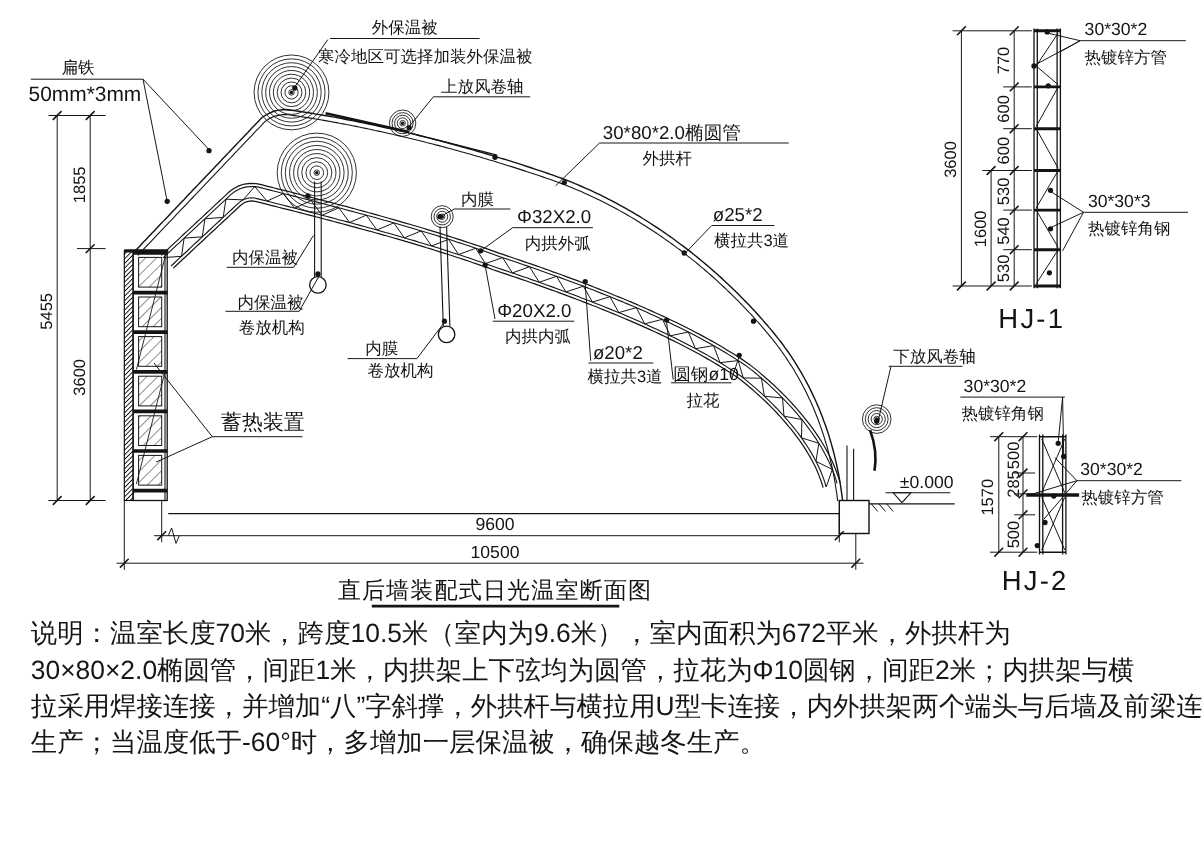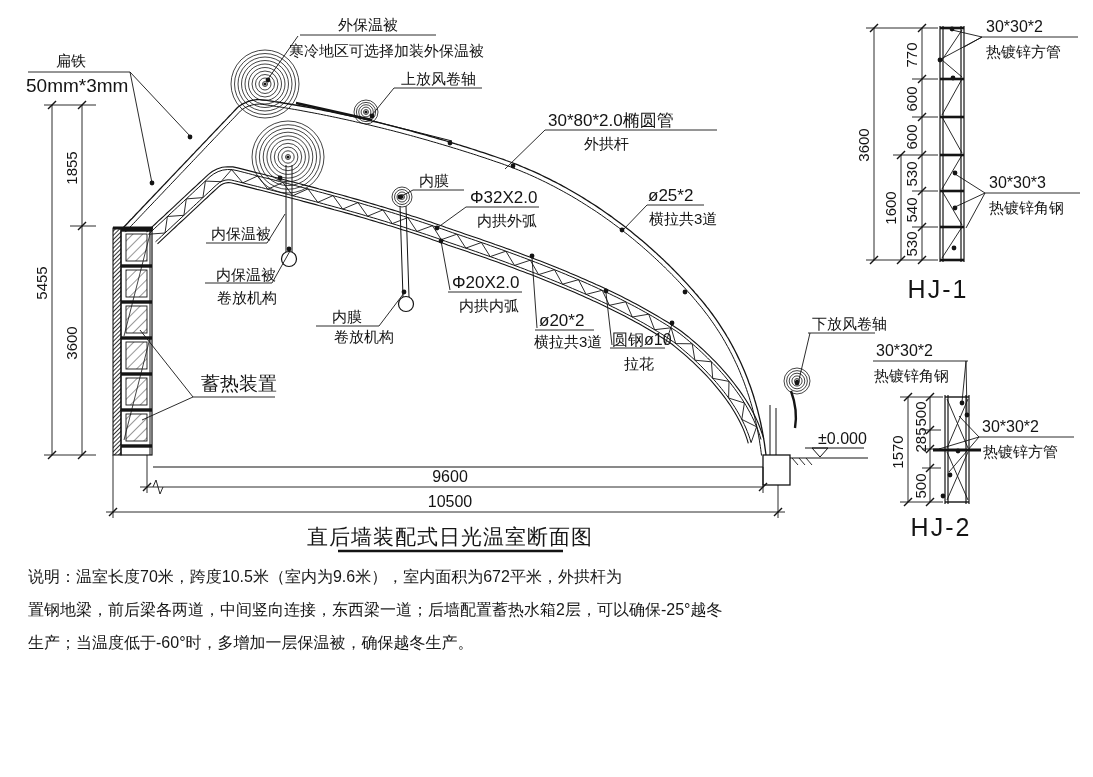--- a/index.html
+++ b/index.html
@@ -8,21 +8,21 @@
   svg{position:absolute;left:0;top:0;}
   svg text{fill:#141414;font-family:"Liberation Sans",sans-serif;}
   .t15{font-size:15px;}
   .t16{font-size:16px;}
   .t17{font-size:17px;}
   .t19{font-size:19px;}
   .t21{font-size:21px;letter-spacing:1px;}
   .t24{font-size:25px;letter-spacing:2px;}
   .dimtxt{font-size:15px;}
   .notes{position:absolute;left:28px;top:560px;width:1050px;
-         font-size:16px;line-height:33px;color:#161616;}
+         font-size:24px;line-height:33px;color:#161616;}
   .note-line{white-space:nowrap;}
 </style>
 </head>
 <body>
 
 <div class="stage">
 <svg width="1093" height="777" viewBox="0 0 1093 777">
   <defs>
     <pattern id="hatch" width="7" height="7" patternUnits="userSpaceOnUse" patternTransform="rotate(45)">
       <line x1="0" y1="0" x2="0" y2="7" stroke="#333" stroke-width="1"></line>
@@ -386,16 +386,17 @@
     <text class="dimtxt" transform="rotate(-90 903 452)" x="903" y="452" text-anchor="middle">1570</text>
     <text class="dimtxt" transform="rotate(-90 926 414)" x="926" y="414" text-anchor="middle">500</text>
     <text class="dimtxt" transform="rotate(-90 926 440)" x="926" y="440" text-anchor="middle">285</text>
     <text class="dimtxt" transform="rotate(-90 926 486)" x="926" y="486" text-anchor="middle">500</text>
     <text class="t24" x="941" y="536" text-anchor="middle">HJ-2</text>
   </g>
 </svg>
 
 <div class="notes">
   <div class="note-line">说明：温室长度70米，跨度10.5米（室内为9.6米），室内面积为672平米，外拱杆为</div>
-  <div class="note-line">置钢地梁，前后梁各两道，中间竖向连接，东西梁一道；后墙配置蓄热水箱2层，可以确保-25°越冬</div>
+  <div class="note-line">30×80×2.0椭圆管，间距1米，内拱架上下弦均为圆管，拉花为Φ10圆钢，间距2米；内拱架与横</div>
+  <div class="note-line">拉采用焊接连接，并增加“八”字斜撑，外拱杆与横拉用U型卡连接，内外拱架两个端头与后墙及前梁连</div>
   <div class="note-line">生产；当温度低于-60°时，多增加一层保温被，确保越冬生产。</div>
 </div>
 </div>
 
 </body></html>

